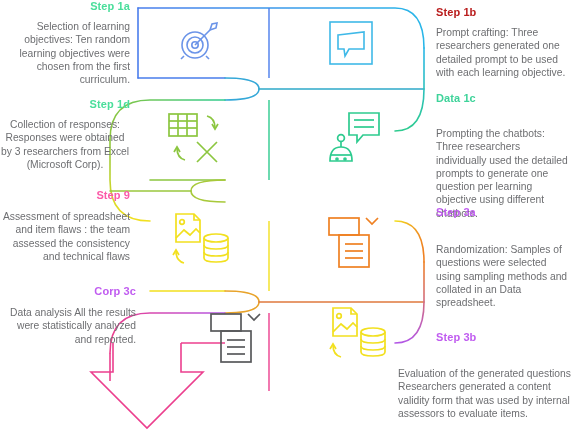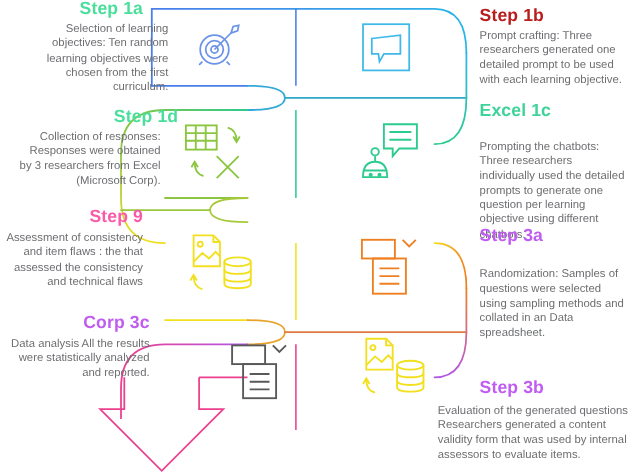--- a/index.html
+++ b/index.html
@@ -8,21 +8,21 @@
     background:#ffffff;
     font-family:"Liberation Sans", sans-serif;
     position:relative;
     overflow:hidden;
   }
   #stage{position:absolute;left:0;top:0;width:573px;height:430px;}
   #snake{position:absolute;left:0;top:0;width:573px;height:430px;}
 
   .step-head{
     position:absolute;
-    font-size:16px;
+    font-size:11px;
     font-weight:bold;
     letter-spacing:.1px;
     white-space:nowrap;
   }
   .step-body{
     position:absolute;
     font-size:10.3px;
     line-height:13.3px;
     color:#6d6e71;
   }
@@ -269,36 +269,36 @@
       <rect x="3" y="4" width="30" height="17"></rect>
       <path d="M40,4 L46,10 L52,4"></path>
       <rect x="13" y="21" width="30" height="31"></rect>
       <line x1="19" y1="30" x2="37" y2="30"></line>
       <line x1="19" y1="37" x2="37" y2="37"></line>
       <line x1="19" y1="44" x2="37" y2="44"></line>
     </g>
   </svg>
 
   <div class="step-head ta-r" style="left:0;top:0;width:130px;color:#4ade9b;">Step 1a</div>
-  <div class="step-body ta-r" style="left:0;top:20px;width:130px;padding-left:23px;">Selection of learning objectives: Ten random learning objectives were chosen from the first curriculum.</div>
+  <div class="step-body ta-r" style="left:0;top:20px;width:130px;">Selection of learning objectives: Ten random learning objectives were chosen from the first curriculum.</div>
 
   <div class="step-head ta-l" style="left:436px;top:6px;width:137px;color:#b91c1c;">Step 1b</div>
   <div class="step-body ta-l" style="left:436px;top:26px;width:137px;">Prompt crafting: Three researchers generated one detailed prompt to be used with each learning objective.</div>
 
-  <div class="step-head ta-l" style="left:436px;top:92px;width:137px;color:#3ed39a;">Excel 1c</div>
+  <div class="step-head ta-l" style="left:436px;top:92px;width:137px;color:#3ed39a;">Data 1c</div>
   <div class="step-body ta-l" style="left:436px;top:127px;width:137px;">Prompting the chatbots: Three researchers individually used the detailed prompts to generate one question per learning objective using different chatbots.</div>
 
-  <div class="step-head ta-r" style="left:0;top:98px;width:130px;color:#4ade9b;padding-left:32px;">Step 1d</div>
-  <div class="step-body ta-r" style="left:16px;top:118px;width:130px;">Collection of responses: Responses were obtained by 3 researchers from Excel (Microsoft Corp).</div>
+  <div class="step-head ta-r" style="left:0;top:98px;width:130px;color:#4ade9b;">Step 1d</div>
+  <div class="step-body ta-r" style="left:0;top:118px;width:130px;text-align:center;">Collection of responses: Responses were obtained by 3 researchers from Excel (Microsoft Corp).</div>
 
   <div class="step-head ta-r" style="left:0;top:189px;width:130px;color:#fb5aa8;">Step 9</div>
-  <div class="step-body ta-r" style="left:0;top:210px;width:130px;">Assessment of consistency and item flaws : the that assessed the consistency and technical flaws</div>
+  <div class="step-body ta-r" style="left:0;top:210px;width:130px;">Assessment of spreadsheet and item flaws : the team assessed the consistency and technical flaws</div>
 
   <div class="step-head ta-l" style="left:436px;top:206px;width:137px;color:#c05cf0;">Step 3a</div>
   <div class="step-body ta-l" style="left:436px;top:243px;width:137px;">Randomization: Samples of questions were selected using sampling methods and collated in an Data spreadsheet.</div>
 
-  <div class="step-head ta-l" style="left:436px;top:344px;width:137px;color:#c05cf0;">Step 3b</div>
+  <div class="step-head ta-l" style="left:436px;top:331px;width:137px;color:#c05cf0;">Step 3b</div>
   <div class="step-body ta-l" style="left:398px;top:367px;width:175px;">Evaluation of the generated questions Researchers generated a content validity form that was used by internal assessors to evaluate items.</div>
 
   <div class="step-head ta-r" style="left:0;top:285px;width:136px;color:#c05cf0;">Corp 3c</div>
   <div class="step-body ta-r" style="left:0;top:306px;width:136px;">Data analysis All the results were statistically analyzed and reported.</div>
 
 </div>
 
 </body></html>

